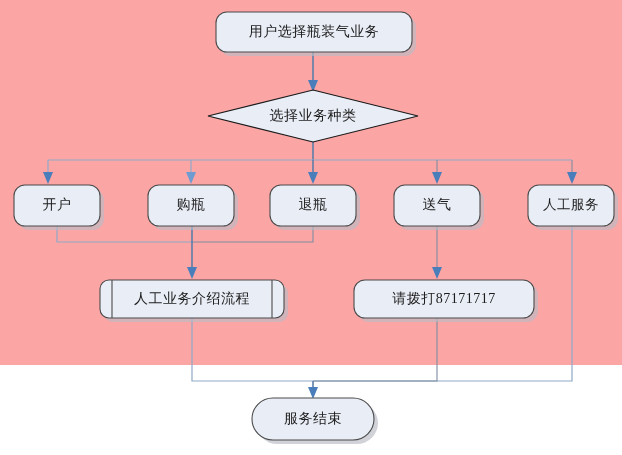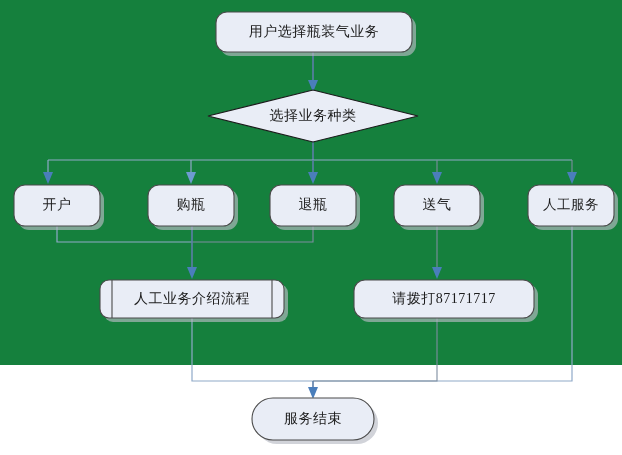--- a/index.html
+++ b/index.html
@@ -10,21 +10,21 @@
   body {
     width: 622px;
     height: 455px;
     font-family: "Liberation Serif", "DejaVu Serif", serif;
     overflow: hidden;
   }
   #flowchart-root {
     position: relative;
     width: 622px;
     height: 365px;
-    background: #15803d;
+    background: #fca5a5;
   }
   svg.flow-canvas {
     position: absolute;
     left: 0;
     top: 0;
     width: 622px;
     height: 455px;
     display: block;
   }
   .node-shape {

